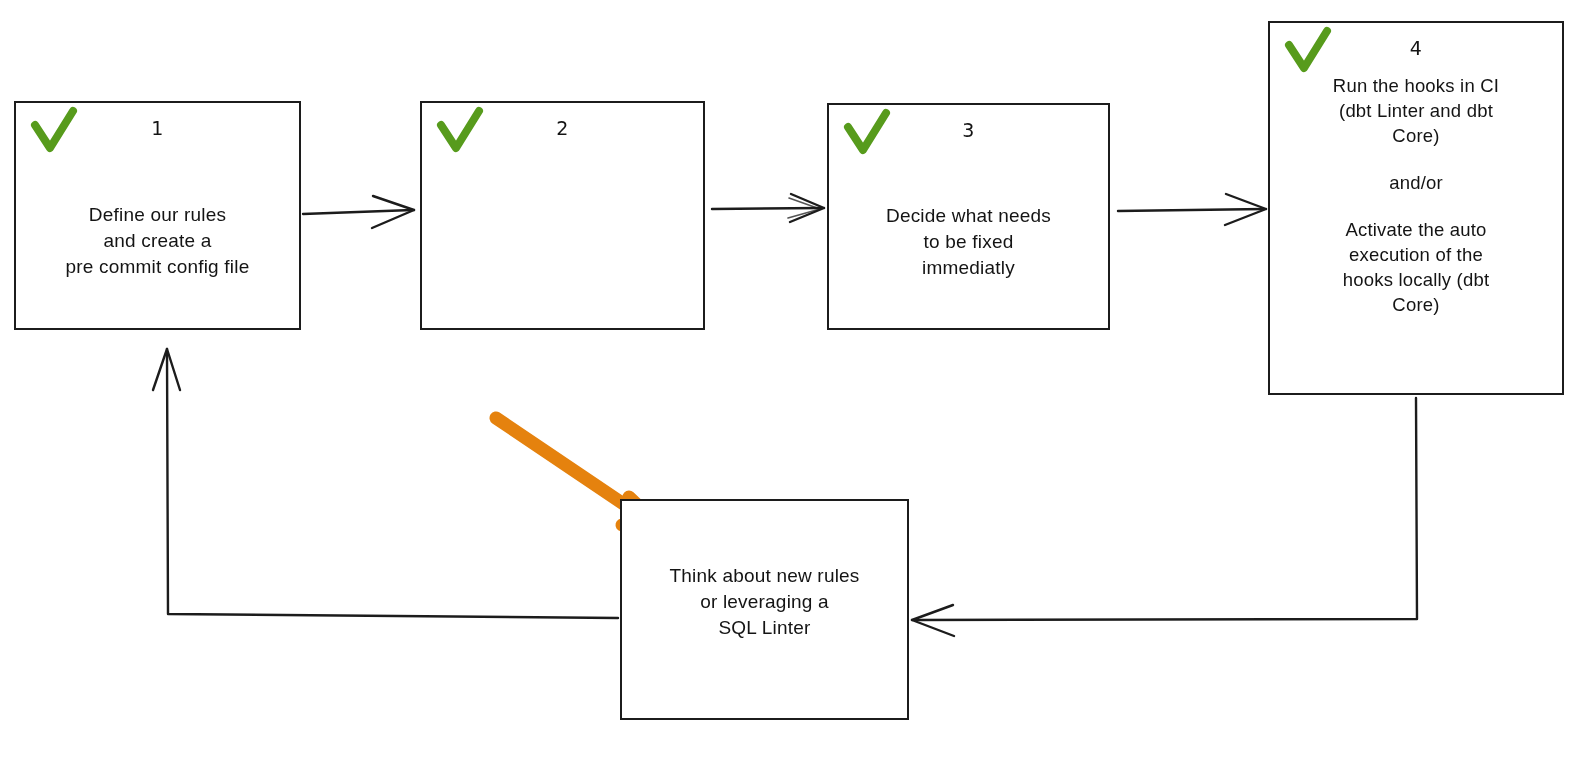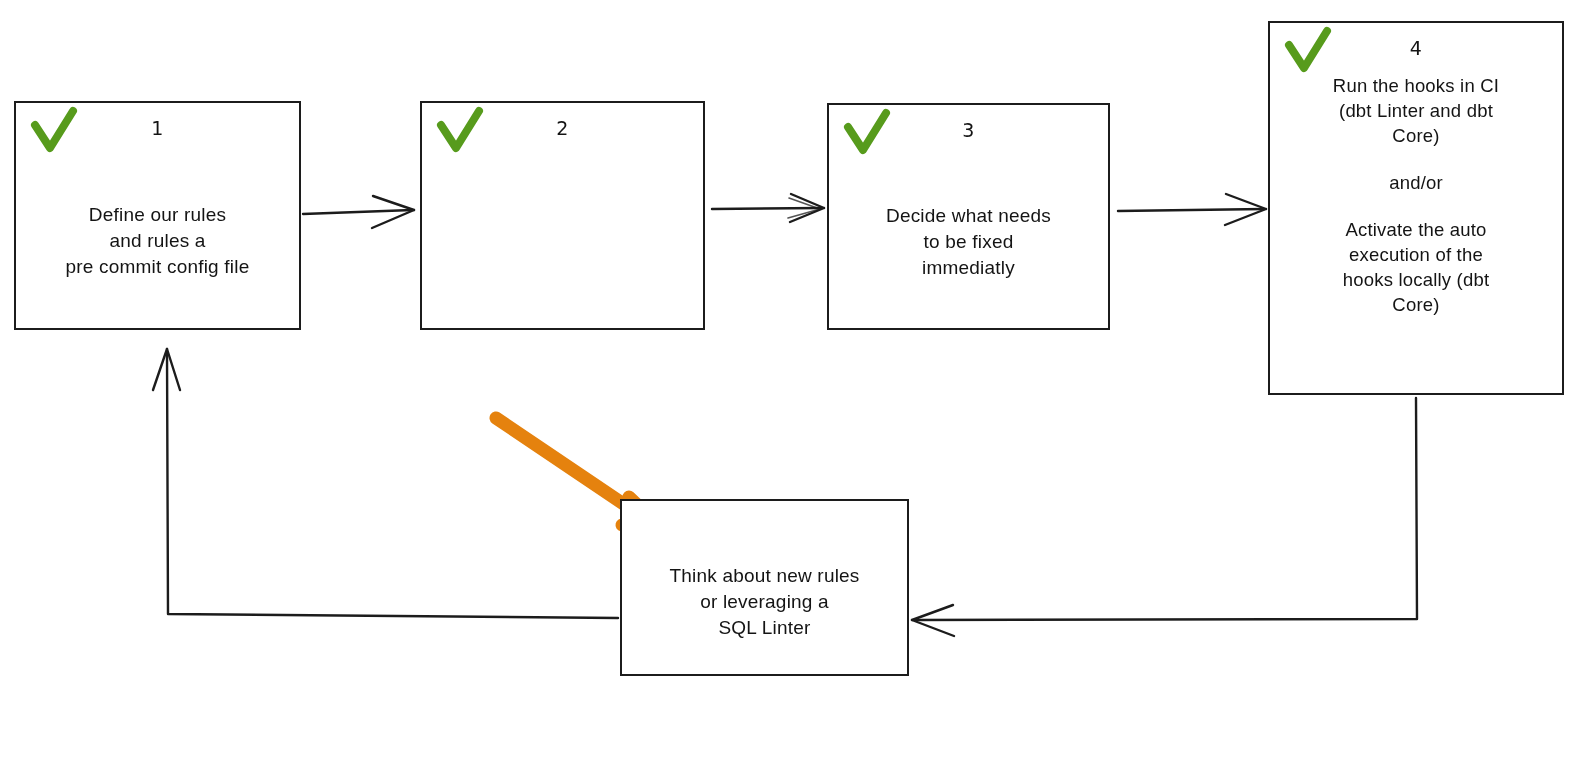--- a/index.html
+++ b/index.html
@@ -79,21 +79,21 @@
     letter-spacing: 0.2px;
   }
   .node-gap {
     height: 22px;
   }
   
   #node-1 { left: 14px;   top: 101px; width: 287px; height: 229px; }
   #node-2 { left: 420px;  top: 101px; width: 285px; height: 229px; }
   #node-3 { left: 827px;  top: 103px; width: 283px; height: 227px; }
   #node-4 { left: 1268px; top: 21px;  width: 296px; height: 374px; }
-  #node-5 { left: 620px;  top: 499px; width: 289px; height: 177px; }
+  #node-5 { left: 620px;  top: 499px; width: 289px; height: 221px; }
 
   #node-4 .node-head { height: 48px; }
   #node-4 .node-line { font-size: 18.5px; line-height: 25px; }
   #node-4 .node-body { justify-content: flex-start; padding-top: 2px; }
 
   #node-5 .node-head { height: 60px; }
   #node-5 .node-body { justify-content: flex-start; padding-top: 2px; }
 </style>
 </head>
 <body>
@@ -144,21 +144,21 @@
 
   <div class="node" id="node-1">
     <div class="node-head">
       <svg class="check" viewBox="0 0 52 52">
         <path d="M5 20 L20 43 L43 6" stroke="#579b1c" stroke-width="8" fill="none" stroke-linecap="round" stroke-linejoin="round"></path>
       </svg>
       <div class="node-num">1</div>
     </div>
     <div class="node-body">
       <div class="node-line">Define our rules</div>
-      <div class="node-line">and rules a</div>
+      <div class="node-line">and create a</div>
       <div class="node-line">pre commit config file</div>
     </div>
   </div>
 
   <div class="node" id="node-2">
     <div class="node-head">
       <svg class="check" viewBox="0 0 52 52">
         <path d="M5 20 L20 43 L43 6" stroke="#579b1c" stroke-width="8" fill="none" stroke-linecap="round" stroke-linejoin="round"></path>
       </svg>
       <div class="node-num">2</div>

